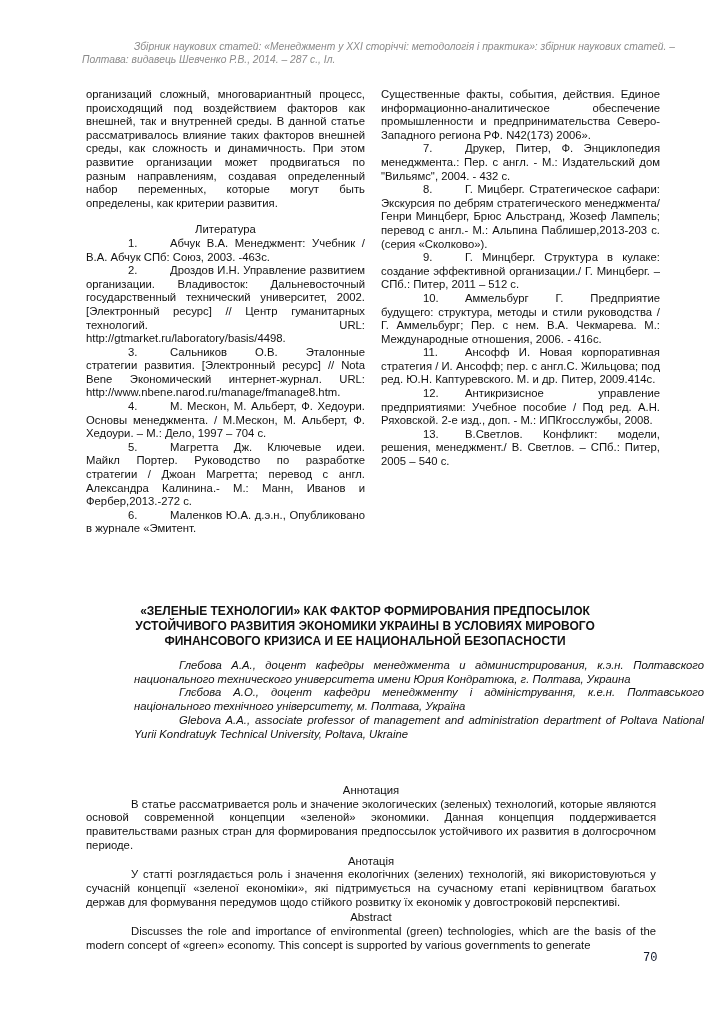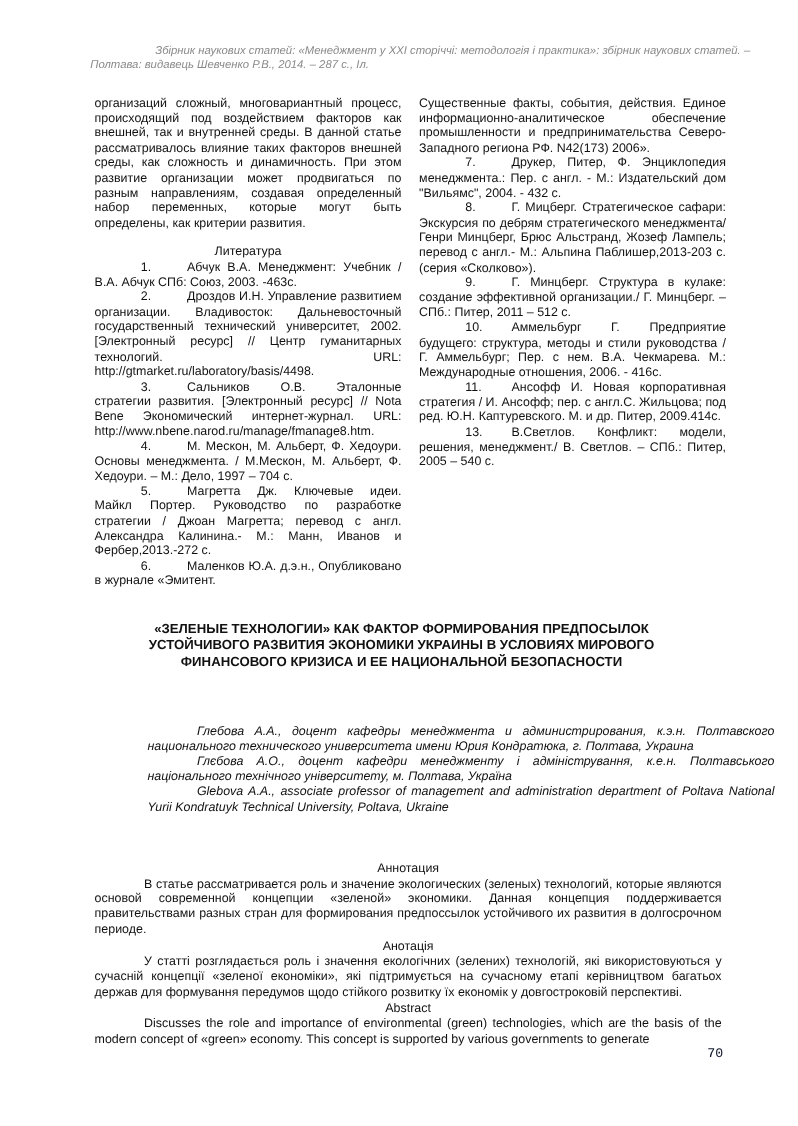--- a/index.html
+++ b/index.html
@@ -1,29 +1,29 @@
 <!DOCTYPE html>
 <html><head>
 <meta charset="utf-8">
 <style>
   html, body { margin: 0; padding: 0; background: #ffffff; }
   body { width: 725px; height: 1024px; position: relative; overflow: hidden;
          font-family: "Liberation Sans", sans-serif; color: #111; }
   .header { position: absolute; left: 82px; top: 40px; width: 600px;
             font-size: 10.3px; line-height: 13px; font-style: italic; color: #8a8a8a; }
-  .header .l1 { text-indent: 52px; text-align: right; }
+  .header .l1 { text-indent: 52px; }
   .col { position: absolute; top: 88px; width: 279px; font-size: 11.3px; line-height: 13.6px;
          text-align: justify; }
   .col.left { left: 86px; }
   .col.right { left: 381px; }
   .col p { margin: 0; }
   .col .ref { text-indent: 42px; }
   .col .lit-title { text-align: center; margin-top: 13px; }
   .col .refnum { display: inline-block; width: 42px; text-indent: 0; }
-  .title { position: absolute; left: 100px; top: 564px; width: 530px; text-align: center;
+  .title { position: absolute; left: 100px; top: 604px; width: 530px; text-align: center;
            font-weight: bold; font-size: 12px; line-height: 15px; }
   .authors { position: absolute; left: 86px; top: 659px; width: 570px;
              font-style: italic; font-size: 11.3px; line-height: 13.7px; text-align: justify; margin-left: 48px; }
   .authors p, .abstracts p { margin: 0; text-indent: 45px; }
   .abstracts { position: absolute; left: 86px; top: 784px; width: 570px;
                font-size: 11.3px; line-height: 13.7px; text-align: justify; }
   .abstracts h4 { margin: 0; font-weight: normal; text-align: center; font-size: 11.3px; }
   .abstracts .sec + .sec h4 { margin-top: 2px; }
   .pagenum { position: absolute; left: 643px; top: 951px; font-family: Liberation Mono, monospace;
              font-size: 12px; color: #0f172a; }
@@ -47,20 +47,21 @@
   <p class="ref"><span class="refnum">6.</span><span>Маленков Ю.А. д.э.н., Опубликовано в журнале «Эмитент.</span></p>
 </div>
 
 <div class="col right">
   <p>Существенные факты, события, действия. Единое информационно-аналитическое обеспечение промышленности и предпринимательства Северо-Западного региона РФ. N42(173) 2006».</p>
   <p class="ref"><span class="refnum">7.</span><span>Друкер, Питер, Ф. Энциклопедия менеджмента.: Пер. с англ. - М.: Издательский дом "Вильямс", 2004. - 432 с.</span></p>
   <p class="ref"><span class="refnum">8.</span><span>Г. Мицберг. Стратегическое сафари: Экскурсия по дебрям стратегического менеджмента/ Генри Минцберг, Брюс Альстранд, Жозеф Лампель; перевод с англ.- М.: Альпина Паблишер,2013-203 с. (серия «Сколково»).</span></p>
   <p class="ref"><span class="refnum">9.</span><span>Г. Минцберг. Структура в кулаке: создание эффективной организации./ Г. Минцберг. – СПб.: Питер, 2011 – 512 с.</span></p>
   <p class="ref"><span class="refnum">10.</span><span>Аммельбург Г. Предприятие будущего: структура, методы и стили руководства / Г. Аммельбург; Пер. с нем. В.А. Чекмарева. М.: Международные отношения, 2006. - 416с.</span></p>
   <p class="ref"><span class="refnum">11.</span><span>Ансофф И. Новая корпоративная стратегия / И. Ансофф; пер. с англ.С. Жильцова; под ред. Ю.Н. Каптуревского. М. и др. Питер, 2009.414с.</span></p>
+  <p class="ref"><span class="refnum">12.</span><span>Антикризисное управление предприятиями: Учебное пособие / Под ред. А.Н. Ряховской. 2-е изд., доп. - М.: ИПКгосслужбы, 2008.</span></p>
   <p class="ref"><span class="refnum">13.</span><span>В.Светлов. Конфликт: модели, решения, менеджмент./ В. Светлов. – СПб.: Питер, 2005 – 540 с.</span></p>
 </div>
 
 <div class="title">«ЗЕЛЕНЫЕ ТЕХНОЛОГИИ» КАК ФАКТОР ФОРМИРОВАНИЯ ПРЕДПОСЫЛОК УСТОЙЧИВОГО РАЗВИТИЯ ЭКОНОМИКИ УКРАИНЫ В УСЛОВИЯХ МИРОВОГО ФИНАНСОВОГО КРИЗИСА И ЕЕ НАЦИОНАЛЬНОЙ БЕЗОПАСНОСТИ</div>
 
 <div class="authors">
   <p>Глебова А.А., доцент кафедры менеджмента и администрирования, к.э.н. Полтавского национального технического университета имени Юрия Кондратюка, г. Полтава, Украина</p>
   <p>Глєбова А.О., доцент кафедри менеджменту і адміністрування, к.е.н. Полтавського національного технічного університету, м. Полтава, Україна</p>
   <p>Glebova A.A., associate professor of management and administration department of Poltava National Yurii Kondratuyk Technical University, Poltava, Ukraine</p>
 </div>

